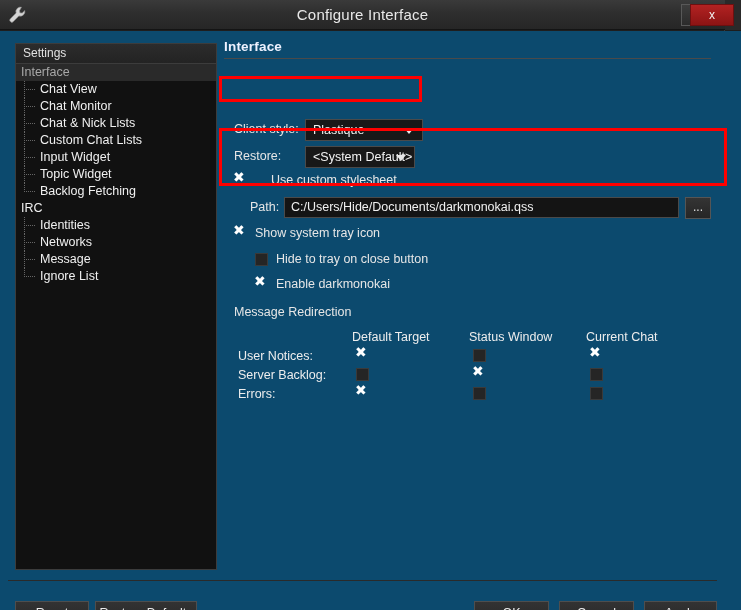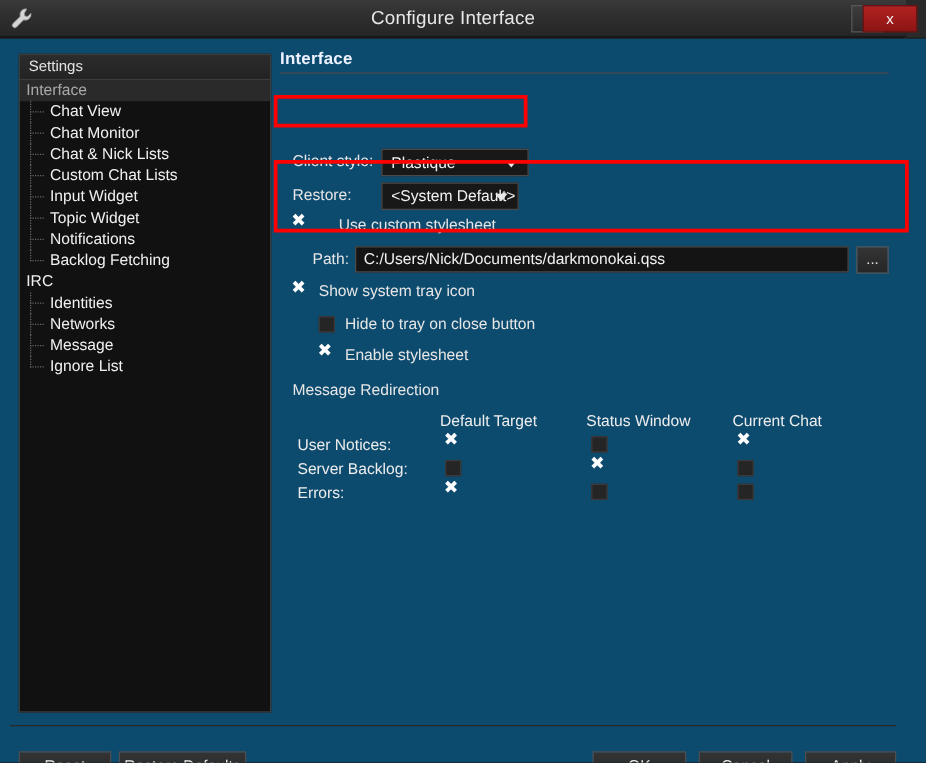--- a/index.html
+++ b/index.html
@@ -336,21 +336,20 @@
 
       <div class="tree">
         <div class="tree-header">Settings</div>
         <div class="tree-item root selected">Interface</div>
         <div class="tree-item child">Chat View</div>
         <div class="tree-item child">Chat Monitor</div>
         <div class="tree-item child">Chat &amp; Nick Lists</div>
         <div class="tree-item child">Custom Chat Lists</div>
         <div class="tree-item child">Input Widget</div>
         <div class="tree-item child">Topic Widget</div>
-        <div class="tree-item child">Notifications</div>
         <div class="tree-item child lastchild">Backlog Fetching</div>
         <div class="tree-item root">IRC</div>
         <div class="tree-item child">Identities</div>
         <div class="tree-item child">Networks</div>
         <div class="tree-item child">Message</div>
         <div class="tree-item child lastchild">Ignore List</div>
       </div>
 
       <div class="panel">
 
@@ -366,31 +365,31 @@
         <div class="lbl" style="position:absolute; left:12px; top:110px;">Restore:</div>
         <div class="combo" style="left:83px; top:107px; width:110px;">
           <span>&lt;System Default&gt;</span>
           <span class="arrow"></span>
         </div>
 
         <div class="cb checked" style="left:12px; top:135px;"></div>
         <div class="lbl" style="position:absolute; left:49px; top:134px;">Use custom stylesheet</div>
 
         <div class="lbl" style="position:absolute; left:28px; top:161px;">Path:</div>
-        <div class="lineedit" style="left:62px; top:158px; width:395px;">C:/Users/Nick/Documents/darkmonokai.qss</div>
+        <div class="lineedit" style="left:62px; top:158px; width:395px;">C:/Users/Hide/Documents/darkmonokai.qss</div>
         <div class="browse-btn" style="left:463px; top:158px;">...</div>
 
         <div class="cb checked" style="left:12px; top:188px;"></div>
         <div class="lbl" style="position:absolute; left:33px; top:187px;text-align:right;">Show system tray icon</div>
 
         <div class="cb" style="left:33px; top:214px;"></div>
         <div class="lbl" style="position:absolute; left:54px; top:213px;">Hide to tray on close button</div>
 
         <div class="cb checked" style="left:33px; top:239px;"></div>
-        <div class="lbl" style="position:absolute; left:54px; top:238px;">Enable stylesheet</div>
+        <div class="lbl" style="position:absolute; left:54px; top:238px;">Enable darkmonokai</div>
 
         <div class="group-label" style="left:12px; top:266px;">Message Redirection</div>
 
         <div class="grid-head" style="left:130px; top:291px;">Default Target</div>
         <div class="grid-head" style="left:247px; top:291px;">Status Window</div>
         <div class="grid-head" style="left:364px; top:291px;">Current Chat</div>
 
         <div class="grid-rowlabel" style="left:16px; top:310px;">User Notices:</div>
         <div class="cb checked" style="left:134px; top:310px;"></div>
         <div class="cb" style="left:251px; top:310px;"></div>

